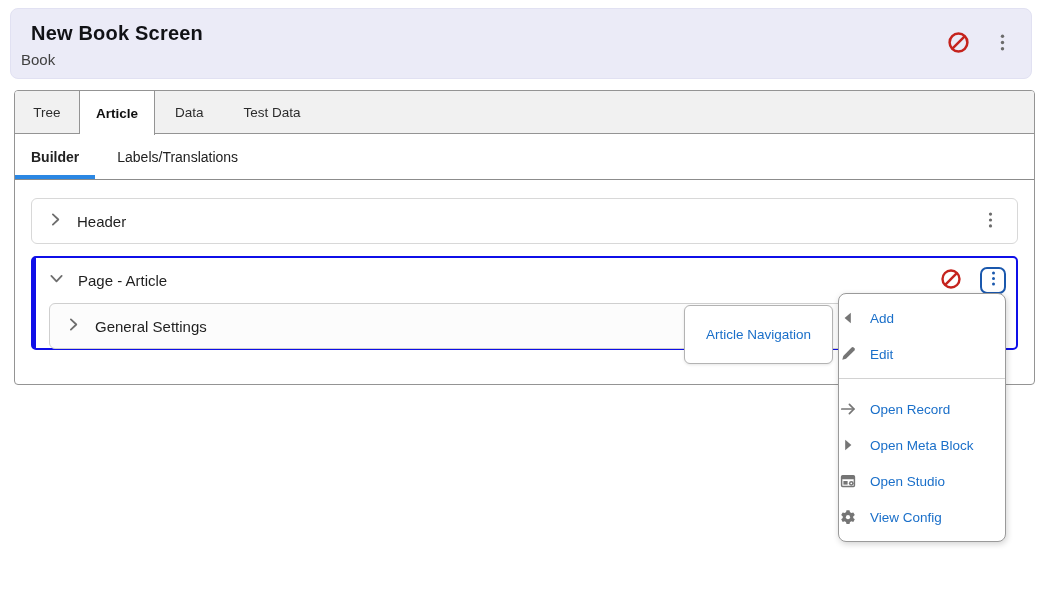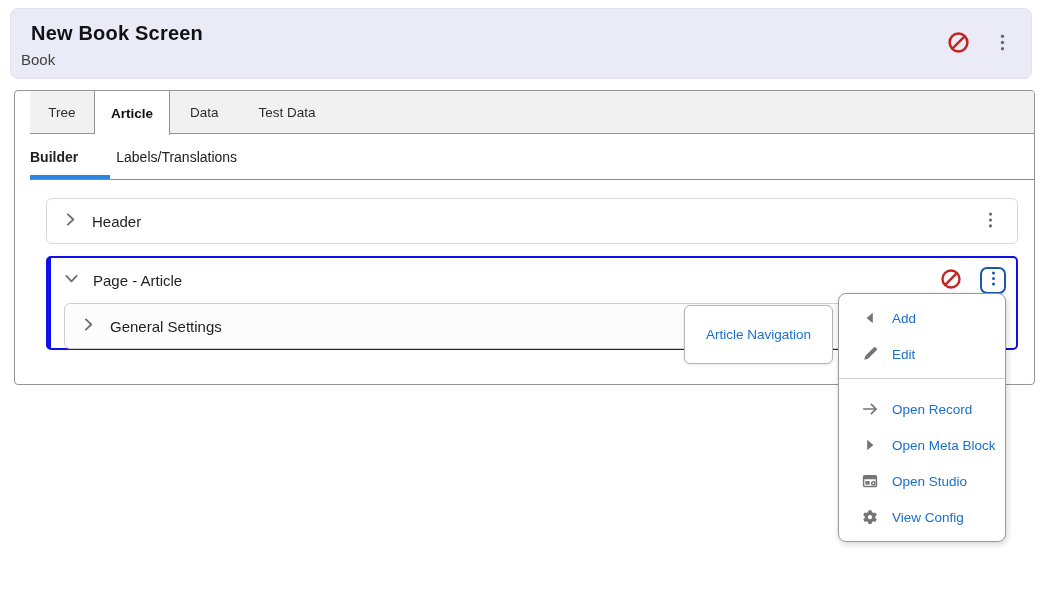--- a/index.html
+++ b/index.html
@@ -10,33 +10,33 @@
   
   .banner { position:absolute; left:10px; top:8px; width:1022px; height:71px;
             background:#ebebf7; border:1px solid #e1e1f2; border-radius:8px; }
   .banner-title { position:absolute; left:20px; top:13px; font-size:20px; font-weight:700; color:#111216; letter-spacing:.2px; }
   .banner-sub   { position:absolute; left:10px; top:42px; font-size:15px; color:#404040; }
   .banner-actions { position:absolute; right:16px; top:0; height:100%; display:flex; align-items:center; gap:18px; }
   .icon-btn { display:flex; align-items:center; justify-content:center; width:26px; height:26px; cursor:pointer; background:none; border:none; }
 
   
   .workspace { position:absolute; left:14px; top:90px; width:1021px; height:295px;
-               border:1px solid #949494; border-radius:4px; background:#fff;padding-left:15px; }
+               border:1px solid #949494; border-radius:4px; background:#fff; }
   .tabstrip { position:relative; height:43px; background:#f1f1f1; border-bottom:1px solid #949494;
               border-radius:3px 3px 0 0; display:flex; align-items:stretch; font-size:13.5px; }
   .tab { display:flex; align-items:center; justify-content:center; color:#2c2c2c; cursor:pointer; }
   .tab-tree    { width:65px; border-right:1px solid #949494; }
   .tab-article { width:75px; border-right:1px solid #949494; background:#fff; font-weight:700; color:#101010;
                  height:44px; z-index:2; }
   .tab-plain { padding:0 20px; }
 
   .subtabs { position:relative; height:46px; border-bottom:1px solid #8c8c8c; display:flex; align-items:center;
              font-size:14px; background:#fff; }
   .subtab { cursor:pointer; color:#212121; }
-  .subtab-builder { margin-left:0; font-weight:700; }
+  .subtab-builder { margin-left:16px; font-weight:700; }
   .subtab-labels  { margin-left:38px; }
   .subtab-underline { position:absolute; left:0; bottom:0; width:80px; height:4px; background:#2b87e3; }
 
   .content { position:relative; padding:18px 16px 0 16px; }
 
   .panel-row { display:flex; align-items:center; height:46px; border:1px solid #d8d8d8; border-radius:6px;
                background:#fff; padding:0 14px 0 16px; cursor:pointer; }
   .panel-row .row-label { margin-left:14px; font-size:15px; color:#1f1f1f; }
   .row-spacer { margin-left:auto; }
 
@@ -52,21 +52,21 @@
   .gs-row .row-label { margin-left:14px; font-size:15px; }
 
   
   .article-nav-btn { position:absolute; left:684px; top:305px; width:149px; height:59px; background:#fff;
                      border:1px solid #b3b3b3; border-radius:6px; box-shadow:0 1px 3px rgba(0,0,0,.10);
                      display:flex; align-items:center; justify-content:center; color:#1a6fc9; font-size:13.5px;
                      z-index:5; cursor:pointer; }
   .context-menu { position:absolute; left:838px; top:293px; width:168px; background:#fff;
                   border:1px solid #9a9a9a; border-radius:8px; box-shadow:1px 2px 6px rgba(0,0,0,.18);
                   z-index:6; padding:6px 0; list-style:none; }
-  .menu-item { height:36px; display:flex; align-items:center; padding-left:22px; cursor:pointer; }
+  .menu-item { height:36px; display:flex; align-items:center; cursor:pointer; }
   .menu-item .mi-icon { width:18px; display:flex; justify-content:center; }
   .menu-item .mi-label { margin-left:13px; color:#1a6fc9; font-size:13.5px; }
   .menu-divider { border:none; border-top:1px solid #d2d2d2; margin:6px 0 12px 0; }
 </style>
 </head>
 <body>
 
 <div class="stage">
 
   <div class="banner">

